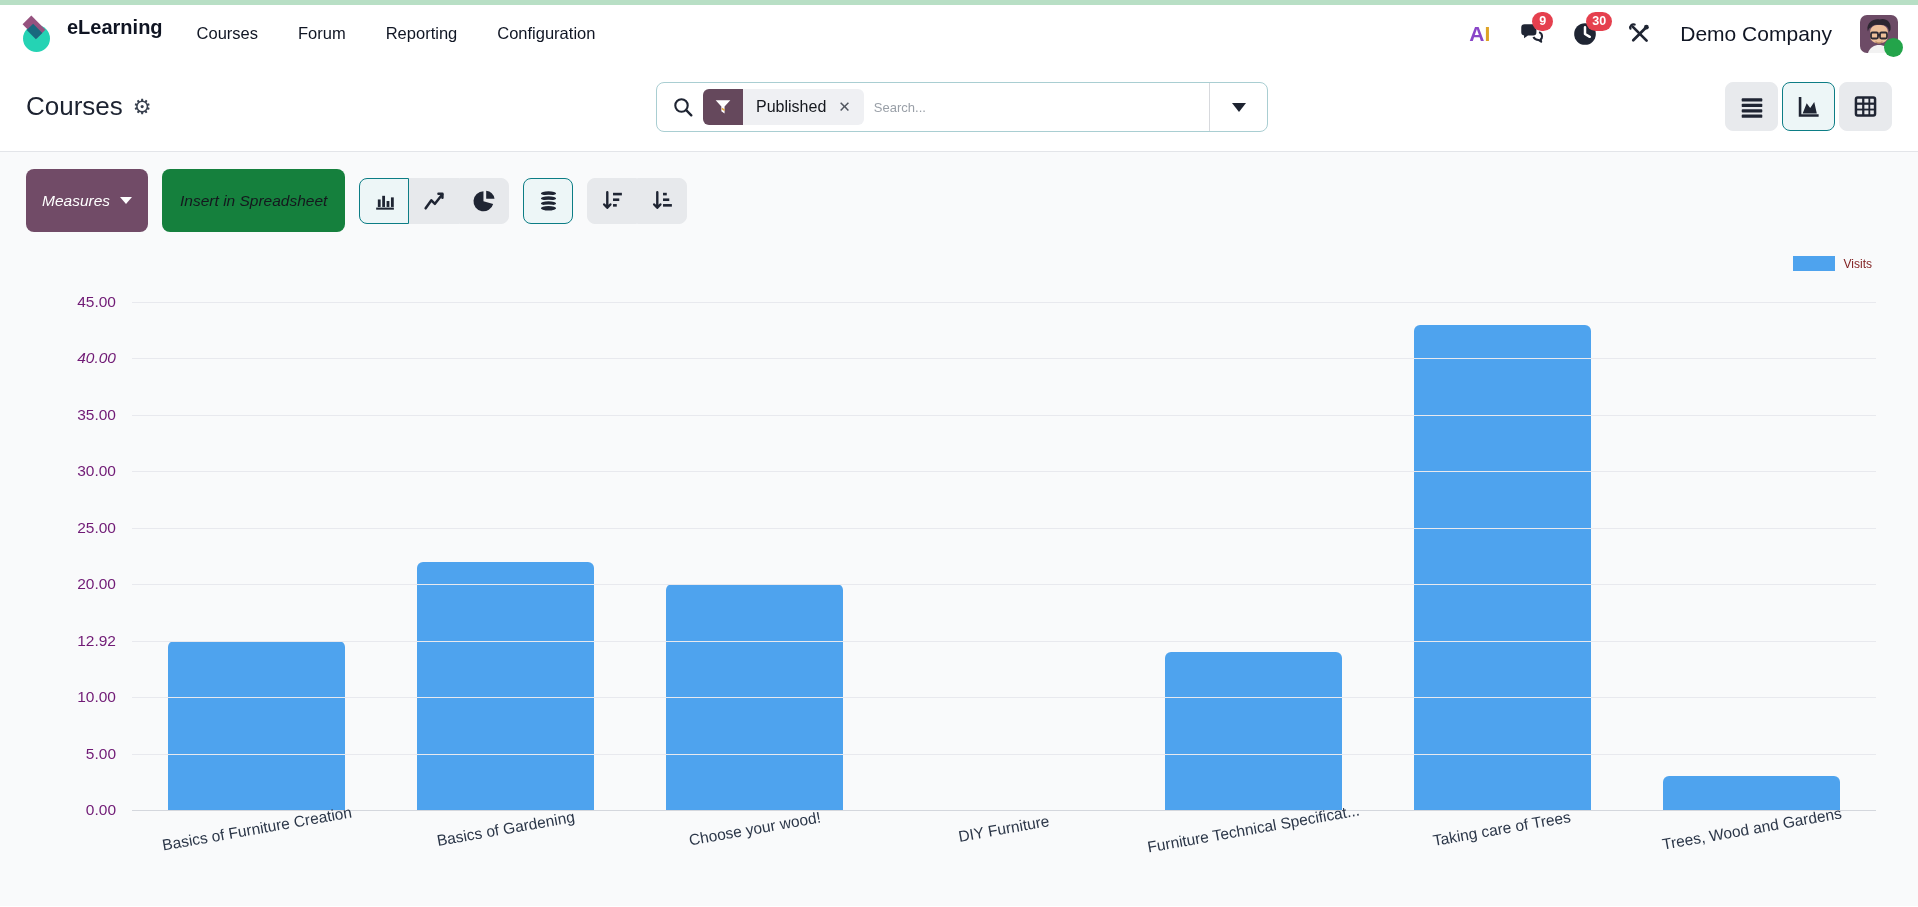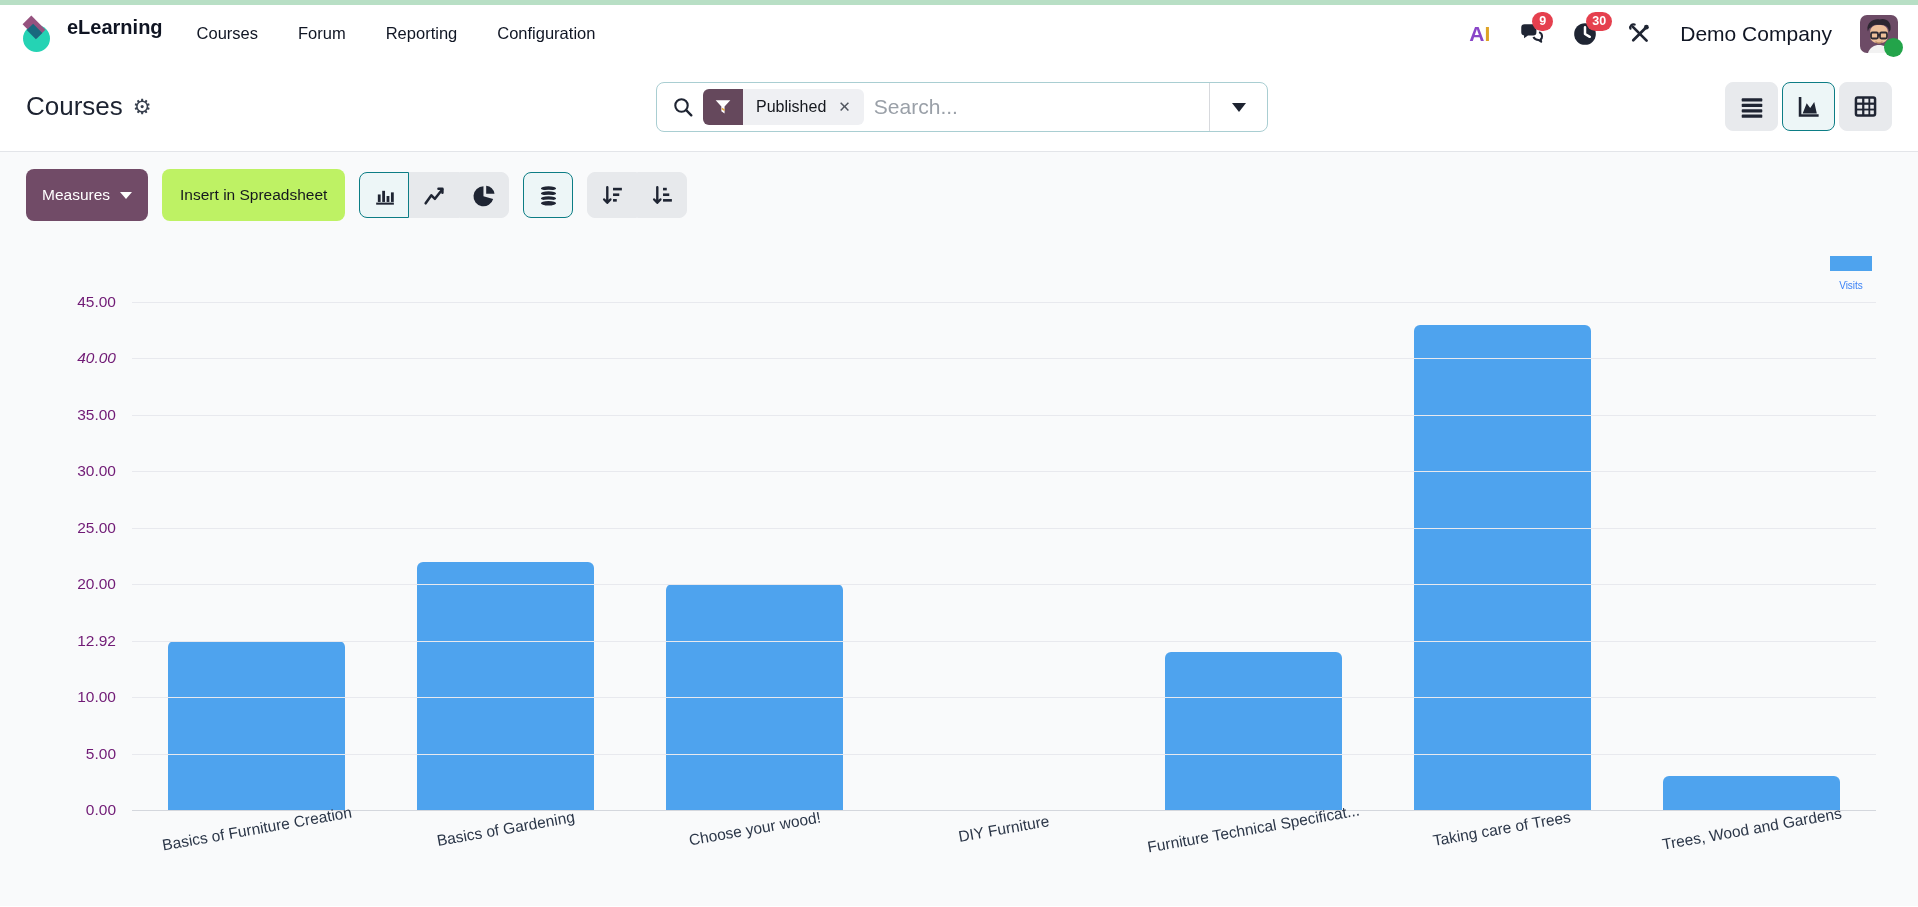--- a/index.html
+++ b/index.html
@@ -36,47 +36,47 @@
   .gear { font-size:21px; color:#39414f; cursor:pointer; line-height:1; }
 
   .searchbar { position:absolute; left:656px; top:20px; width:612px; height:50px; background:#fff;
     border:1px solid #a9ced2; border-radius:8px; display:flex; align-items:center; overflow:hidden; }
   .search-mag { margin:0 8px 0 14px; display:grid; place-items:center; }
   .facet { display:flex; height:36px; border-radius:6px; overflow:hidden; flex:none; cursor:pointer; }
   .facet-funnel { width:40px; background:#65485c; display:grid; place-items:center; }
   .facet-body { background:#eff0f3; display:flex; align-items:center; gap:12px; padding:4px 13px; }
   .facet-label { font-size:16px; color:#15181e; }
   .facet-x { font-size:15px; color:#50555e; cursor:pointer; }
-  .search-input { flex:1; height:100%; border:none; outline:none; font-size:21px; padding:0 10px; color:#111; background:transparent; }
+  .search-input { flex:1; height:100%; border:none; outline:none; font-size:13px; padding:0 10px; color:#111; background:transparent; }
   .search-input::placeholder { color:#9aa0a8; }
   .search-caret { width:58px; align-self:stretch; border-left:1px solid #d7d9dd; display:grid; place-items:center; cursor:pointer; }
   .caret-down { width:0; height:0; border-left:7px solid transparent; border-right:7px solid transparent; border-top:9px solid #1d2330; }
 
   .view-switcher { margin-left:auto; display:flex; gap:4px; }
   .vs-btn { width:53px; height:49px; border-radius:8px; background:#e8eaed; border:1px solid #e8eaed;
     display:grid; place-items:center; cursor:pointer; }
   .vs-btn.active { background:#edf6f7; border:1px solid #0c7d85; }
 
   
   .content { position:relative; height:754px; background:#f9fafb; }
   .toolbar { display:flex; align-items:center; gap:14px; padding:17px 26px 0 26px; }
-  .btn { height:52px; border-radius:8px; display:flex; align-items:center; font-size:15.5px; cursor:pointer; border:none; }
+  .btn { height:63px; border-radius:8px; display:flex; align-items:center; font-size:15.5px; cursor:pointer; border:none;font-style:italic; }
   .btn-measures { background:#714b67; color:#fff; padding:0 16px; gap:10px; }
   .btn-measures .caret { width:0;height:0;border-left:6px solid transparent;border-right:6px solid transparent;border-top:7px solid #fff; }
-  .btn-insert { background:#bef264; color:#15181e; padding:8px 18px; font-weight:500; }
+  .btn-insert { background:#15803d; color:#15181e; padding:8px 18px; font-weight:500; }
   .icon-group { display:flex; }
   .ig-btn { width:50px; height:46px; background:#e7e9ec; display:grid; place-items:center; cursor:pointer; border:1px solid #e7e9ec; }
   .icon-group .ig-btn:first-child { border-radius:8px 0 0 8px; }
   .icon-group .ig-btn:last-child { border-radius:0 8px 8px 0; }
   .icon-group .ig-btn.only { border-radius:8px; }
   .ig-btn.active { background:#edf6f7; border:1px solid #0c7d85; border-radius:8px; }
 
   
   .legend { position:absolute; top:104px; right:46px; display:flex; align-items:center; gap:9px;
-    font-size:10px; color:#3b82f6;flex-direction:column; }
+    font-size:12px; color:#7f1d1d; }
   .legend-swatch { width:42px; height:15px; }
   .plot { position:absolute; left:132px; right:42px; top:150px; height:508px; }
   .gridline { position:absolute; left:0; right:0; height:1px; background:#e8e9ee; }
   .gridline.baseline { background:#d4d7dd; }
   .ytick { position:absolute; left:-112px; width:96px; text-align:right; font-size:15.5px; color:#701a75;
     transform:translateY(-50%); }
   .bars { position:absolute; left:0; right:0; top:0; bottom:0; display:flex; align-items:flex-end; }
   .slot { flex:1; height:100%; display:flex; justify-content:center; align-items:flex-end; }
   .bar { width:71%; border-radius:6px 6px 0 0; cursor:pointer; }
   .xlabels { position:absolute; left:132px; right:42px; top:668px; display:flex; }

